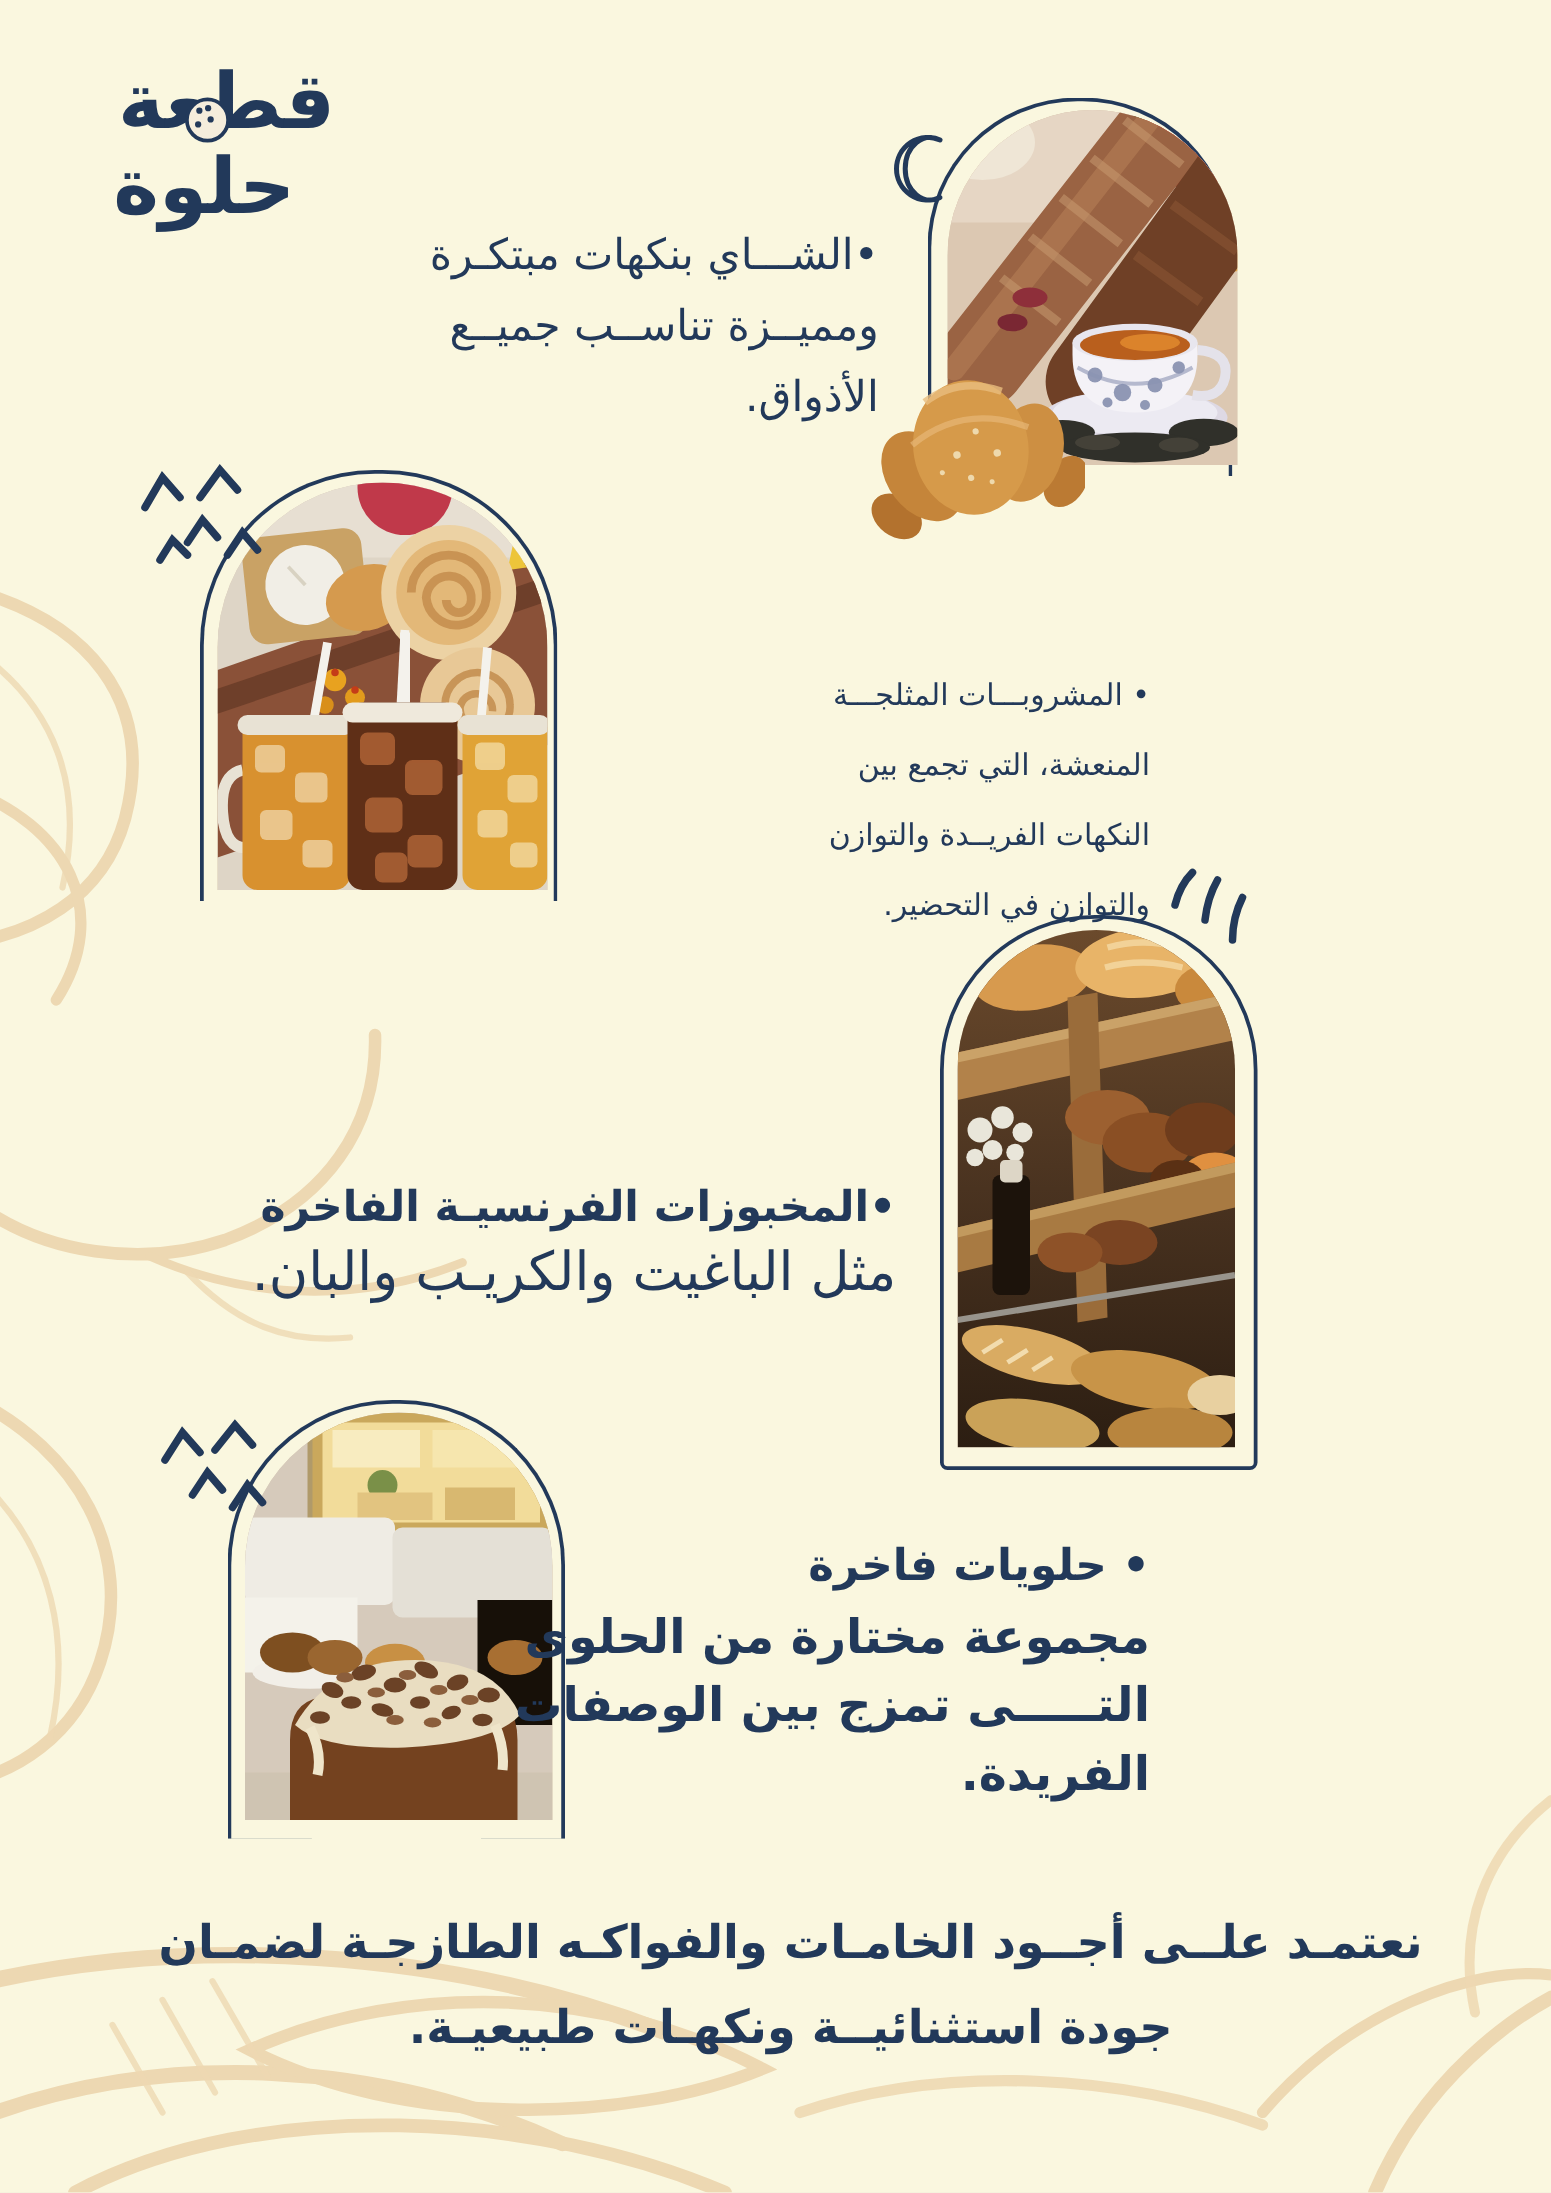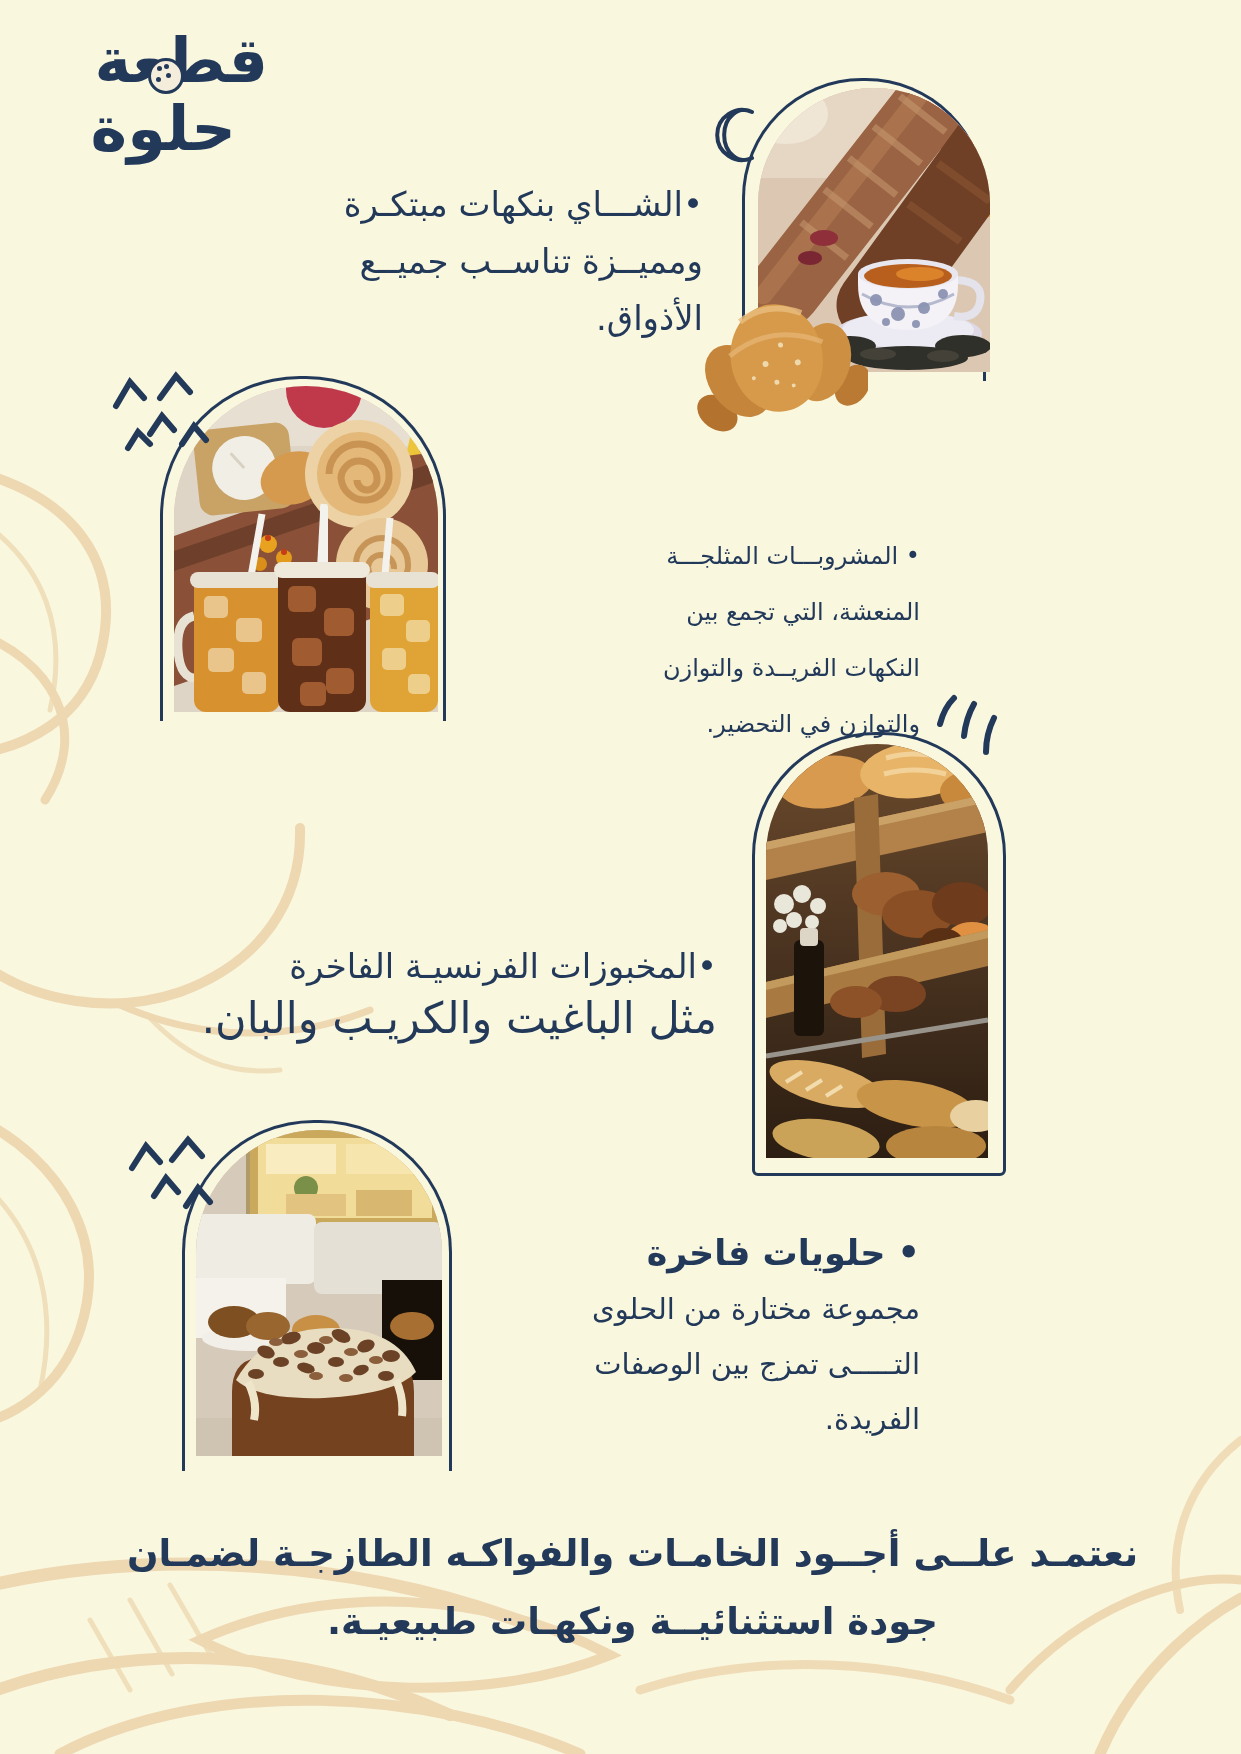--- a/index.html
+++ b/index.html
@@ -9,21 +9,21 @@
     background:#efeadc;
   }
   .page{
     position:relative;width:1241px;height:1754px;overflow:hidden;
     background:#FAF7DF;direction:rtl;
   }
   .abs{position:absolute;}
   .bg-art{left:0;top:0;width:1241px;height:1754px;z-index:0;pointer-events:none;}
 
   
-  .logo{left:50px;top:24px;width:230px;height:150px;z-index:5;direction:rtl;}
+  .logo{left:50px;top:44px;width:230px;height:150px;z-index:5;direction:rtl;}
   .logo-w{position:absolute;color:#22395A;font-weight:bold;font-size:62px;line-height:1;letter-spacing:-2px;}
   .logo-w1{right:12px;top:6px;}
   .logo-w2{right:44px;top:74px;}
   .cookie{position:absolute;right:96px;top:34px;width:30px;height:30px;border-radius:50%;
     background:#F5EDDC;border:3px solid #22395A;z-index:6;}
   .cookie i{position:absolute;width:5px;height:5px;border-radius:50%;background:#22395A;}
 
   
   .arch-photo{overflow:hidden;z-index:2;background:#d8c8b2;}
   .arch-photo svg{display:block;width:100%;height:100%;}
@@ -48,25 +48,25 @@
   .doodle-a{left:104px;top:370px;width:162px;height:86px;}
   .doodle-b{left:928px;top:692px;width:82px;height:86px;}
   .doodle-c{left:124px;top:1134px;width:118px;height:86px;}
 
   
   .txt{color:#22395A;direction:rtl;text-align:right;z-index:5;white-space:nowrap;}
   .b{font-weight:normal;}
   .block1{right:538px;top:176px;font-size:34px;line-height:57px;}
   .block2{right:321px;top:528px;font-size:24px;line-height:56px;}
   .block3{right:524px;top:940px;}
-  .block3 .h{font-size:34px;line-height:52px;font-weight:normal;}
+  .block3 .h{font-size:34px;line-height:52px;font-weight:bold;}
   .block3 .p{font-size:43px;line-height:52px;font-weight:normal;}
   .block4{right:321px;top:1224px;}
   .block4 .h{font-size:35px;line-height:58px;font-weight:bold;}
-  .block4 .p{font-size:29px;line-height:55px;font-weight:normal;}
+  .block4 .p{font-size:38px;line-height:55px;font-weight:bold;}
   .footer-line{left:0;right:0;text-align:center;color:#22395A;font-weight:bold;font-size:37px;z-index:5;white-space:nowrap;padding-left:24px;}
   .fl1{top:1532px;}
   .fl2{top:1600px;}
 </style>
 </head>
 <body>
 
 <div class="page">
 
   <svg class="abs bg-art" viewBox="0 0 1241 1754" fill="none">

